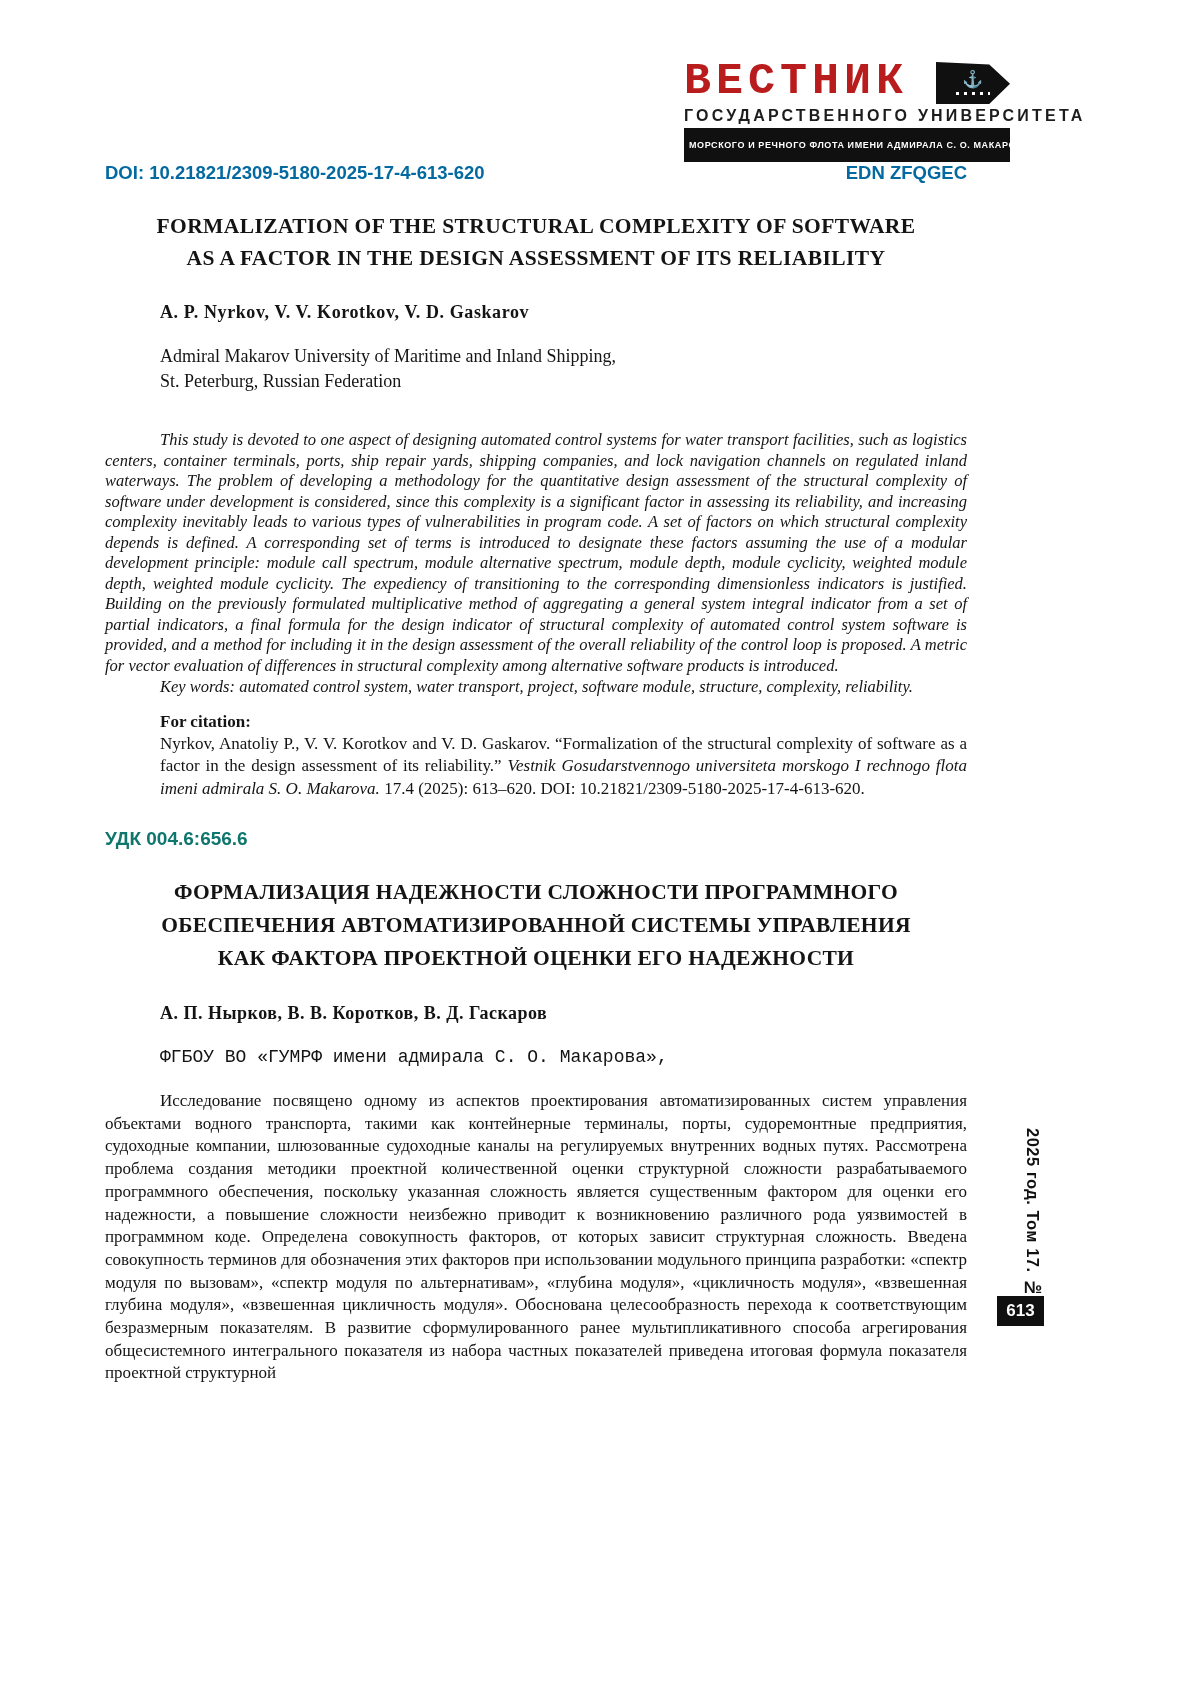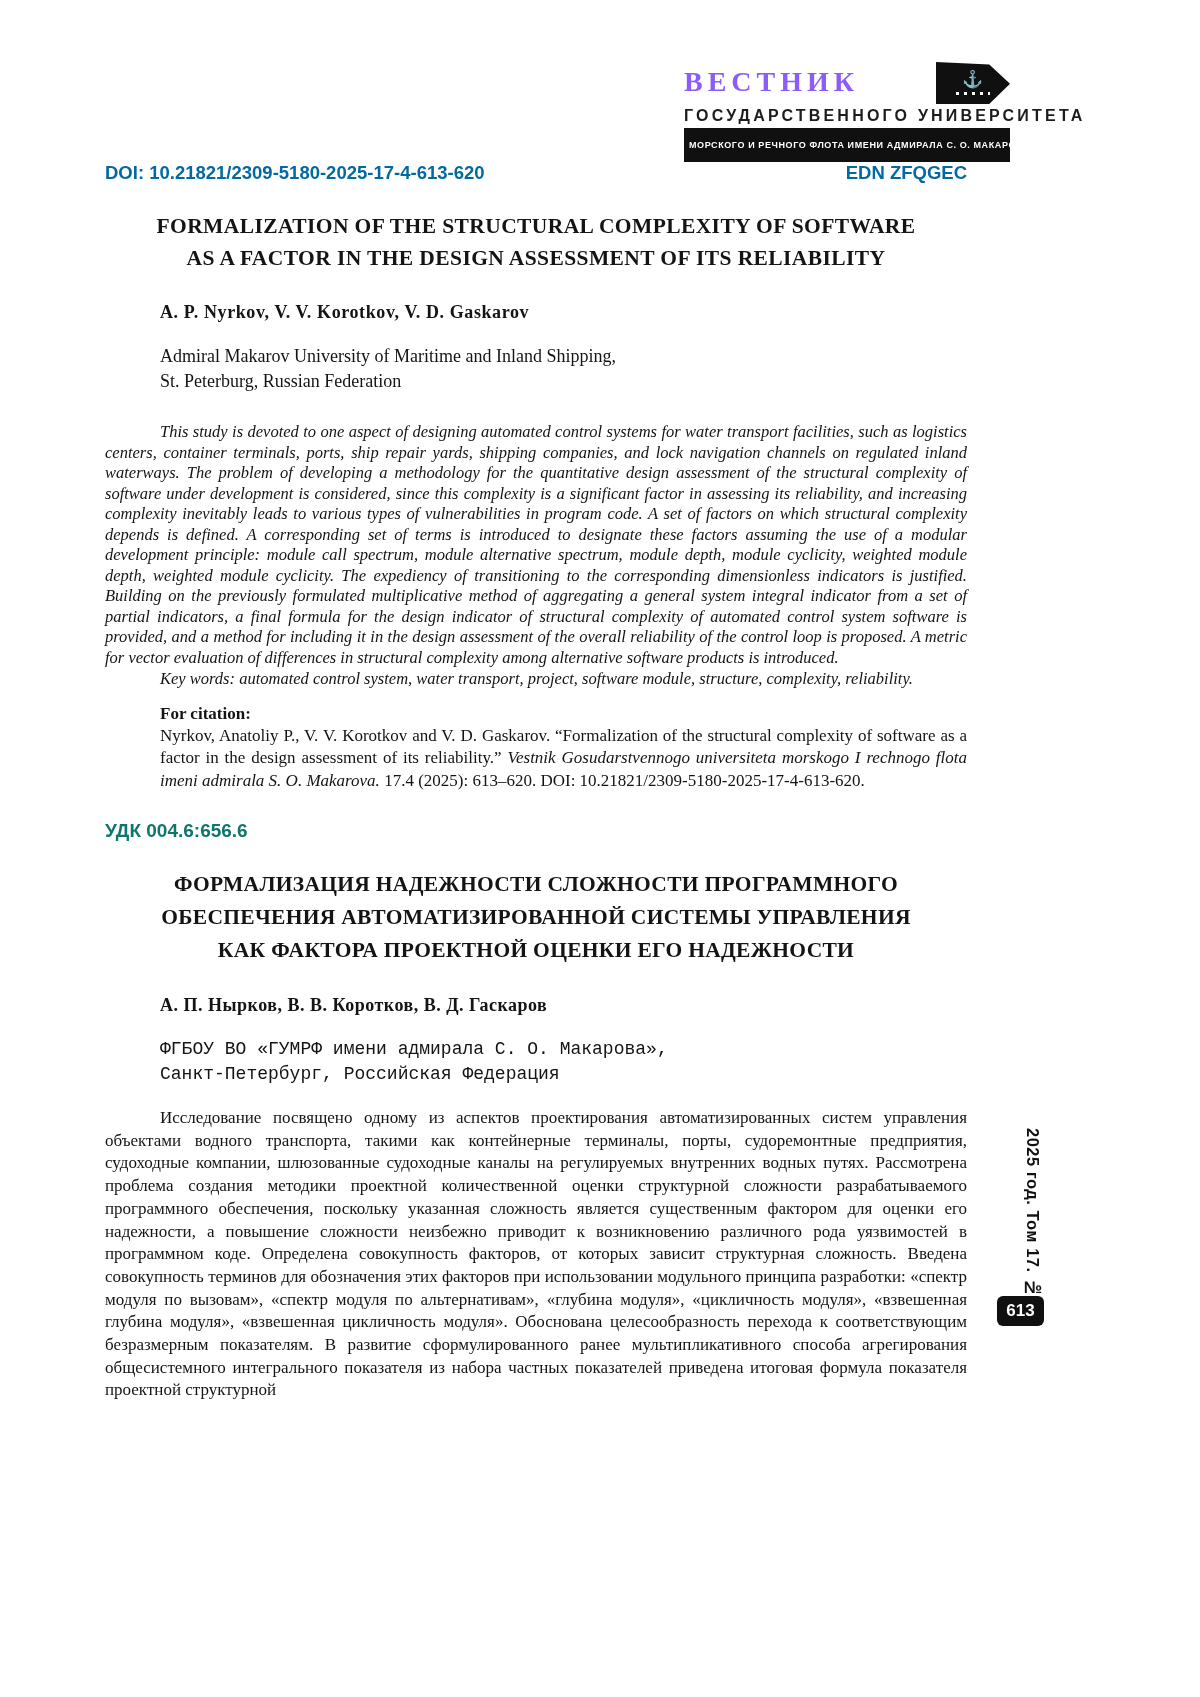--- a/index.html
+++ b/index.html
@@ -10,23 +10,23 @@
     background:#ffffff;
     font-family:"Liberation Serif", serif;
     color:#141414;
     overflow:hidden;
   }
 
   
   .logo { position:absolute; top:60px; right:190px; width:326px; }
   .logo-top { display:flex; align-items:flex-end; justify-content:space-between; }
   .logo-title {
-    font-family:Liberation Serif, serif;
-    font-weight:bold; font-size:28px; line-height:44px;
-    letter-spacing:5px; color:#8b5cf6;
+    font-family:Liberation Mono, monospace;
+    font-weight:bold; font-size:45px; line-height:44px;
+    letter-spacing:5px; color:#b91c1c;
   }
   .logo-ship {
     position:relative; display:inline-block;
     width:74px; height:42px; background:#101010;
     clip-path:polygon(0 0, 72% 6%, 100% 52%, 72% 100%, 0 100%);
     display:flex; flex-direction:column; align-items:center; justify-content:center;
   }
   .logo-anchor { color:#ffffff; font-size:17px; line-height:18px; }
   .portholes {
     display:block; width:34px; height:3px; margin-top:3px;
@@ -52,21 +52,21 @@
     display:flex; justify-content:space-between; align-items:baseline;
     font-family:"Liberation Sans", sans-serif;
     font-weight:bold; font-size:18.5px; color:#0369a1;
   }
 
   .title-en { margin-top:26px; text-align:center; font-weight:bold; font-size:21.5px; line-height:32px; letter-spacing:0.4px; }
   .authors-en { margin:28px 0 0 55px; font-weight:bold; font-size:18px; letter-spacing:0.6px; }
   .affil-en { margin:21px 0 0 55px; font-size:18px; line-height:25px; }
 
   .abstract-en {
-    margin-top:28px; font-style:italic; font-size:16.5px; line-height:20.5px;
+    margin-top:36px; font-style:italic; font-size:16.5px; line-height:20.5px;
     text-align:justify; text-indent:55px;
   }
   .keywords-en {
     font-style:italic; font-size:16.5px; line-height:20.5px;
     text-align:justify; text-indent:55px; margin-top:1px;
   }
 
   .citation { margin:12px 0 0 55px; }
   .citation-label { font-weight:bold; font-size:17px; line-height:23px; }
   .citation-text { font-size:17px; line-height:22.5px; text-align:justify; }
@@ -91,21 +91,21 @@
   .volume-label {
     position:absolute; left:1023px; top:1128px;
     writing-mode:vertical-rl;
     font-family:"Liberation Sans", sans-serif;
     font-weight:bold; font-size:16.5px; letter-spacing:0.5px; color:#111;
     white-space:nowrap;
   }
   .page-badge {
     position:absolute; left:997px; top:1296px;
     width:47px; height:30px; background:#101010; color:#ffffff;
-    border-radius:6px;
+    border-radius:0;
     display:flex; align-items:center; justify-content:center;
     font-family:"Liberation Sans", sans-serif;
     font-weight:bold; font-size:17px;
   }
 </style>
 </head>
 <body>
 
 <div class="page">
 
@@ -154,21 +154,20 @@
     <div class="title-ru">
       <div>ФОРМАЛИЗАЦИЯ НАДЕЖНОСТИ СЛОЖНОСТИ ПРОГРАММНОГО</div>
       <div>ОБЕСПЕЧЕНИЯ АВТОМАТИЗИРОВАННОЙ СИСТЕМЫ УПРАВЛЕНИЯ</div>
       <div>КАК ФАКТОРА ПРОЕКТНОЙ ОЦЕНКИ ЕГО НАДЕЖНОСТИ</div>
     </div>
 
     <div class="authors-ru">А. П. Нырков, В. В. Коротков, В. Д. Гаскаров</div>
 
     <div class="affil-ru">
       <div>ФГБОУ ВО «ГУМРФ имени адмирала С. О. Макарова»,</div>
-      <div>Санкт-Петербург, Российская Федерация</div>
     </div>
 
     <p class="abstract-ru">Исследование посвящено одному из аспектов проектирования автоматизированных систем управления объектами водного транспорта, такими как контейнерные терминалы, порты, судоремонтные предприятия, судоходные компании, шлюзованные судоходные каналы на регулируемых внутренних водных путях. Рассмотрена проблема создания методики проектной количественной оценки структурной сложности разрабатываемого программного обеспечения, поскольку указанная сложность является существенным фактором для оценки его надежности, а повышение сложности неизбежно приводит к возникновению различного рода уязвимостей в программном коде. Определена совокупность факторов, от которых зависит структурная сложность. Введена совокупность терминов для обозначения этих факторов при использовании модульного принципа разработки: «спектр модуля по вызовам», «спектр модуля по альтернативам», «глубина модуля», «цикличность модуля», «взвешенная глубина модуля», «взвешенная цикличность модуля». Обоснована целесообразность перехода к соответствующим безразмерным показателям. В развитие сформулированного ранее мультипликативного способа агрегирования общесистемного интегрального показателя из набора частных показателей приведена итоговая формула показателя проектной структурной</p>
 
   </div>
 
   <div class="volume-label">2025 год. Том 17. № 4</div>
   <div class="page-badge">613</div>
 
 </div>

